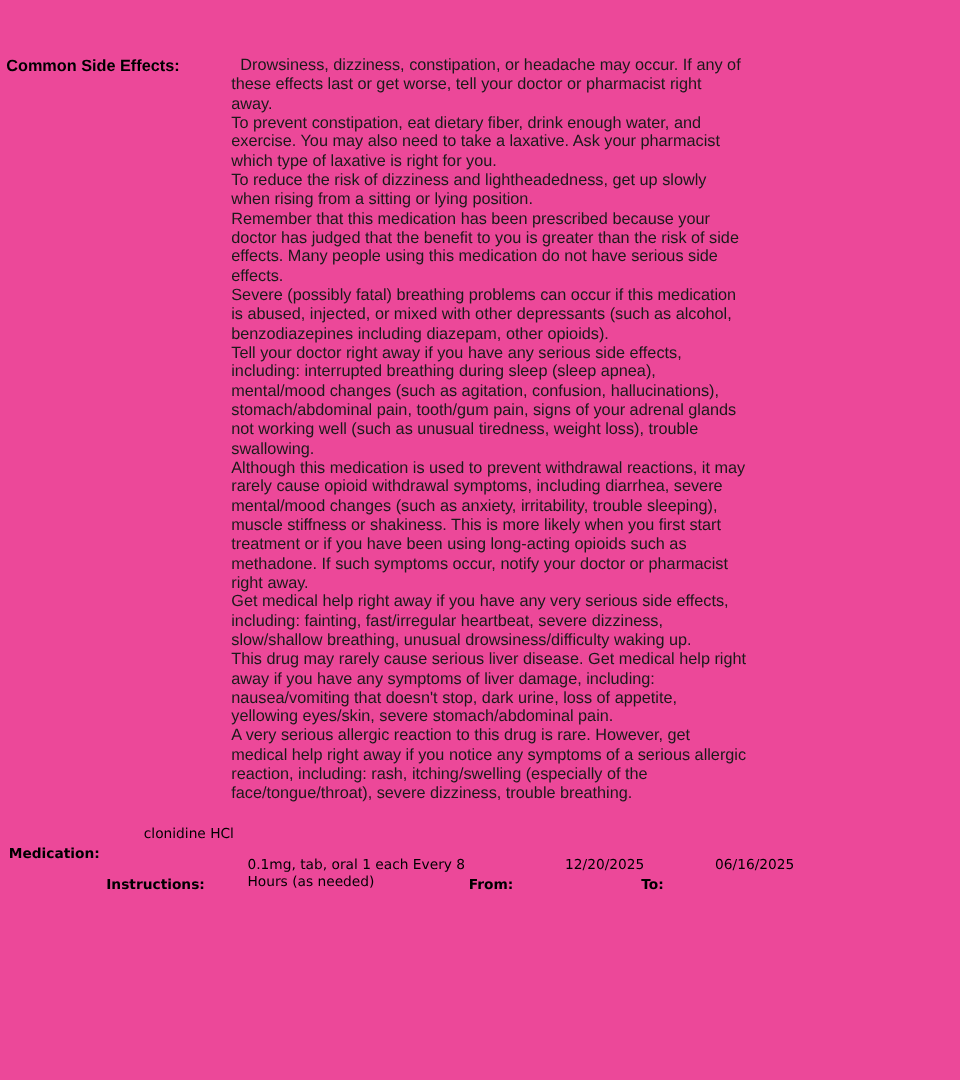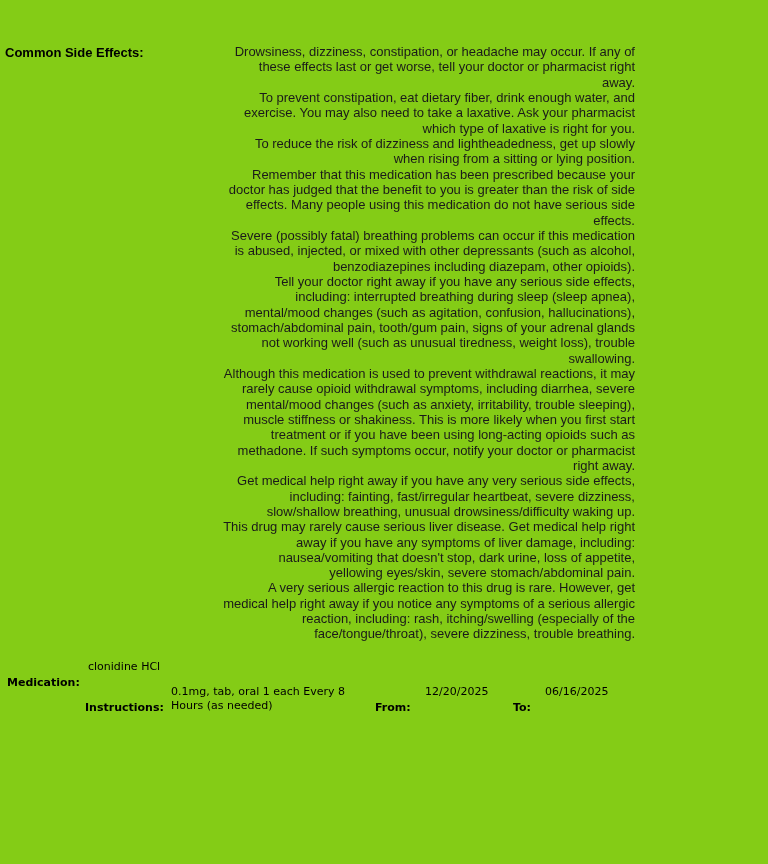--- a/index.html
+++ b/index.html
@@ -11,21 +11,21 @@
     height: 864px;
     background: #ffffff;
     position: relative;
     overflow: hidden;
   }
   .page {
     position: absolute;
     left: 0; top: 0;
     width: 768px;
     height: 864px;
-    background: #84cc16;
+    background: #ec4899;
   }
   
   .se-label {
     position: absolute;
     left: 5px;
     top: 45px;
     font-family: "Liberation Sans", sans-serif;
     font-size: 13px;
     font-weight: bold;
     color: #000000;
@@ -36,40 +36,40 @@
     left: 185px;
     top: 44px;
     width: 450px;
     font-family: "Liberation Sans", sans-serif;
     font-size: 13px;
     line-height: 15.33px;
     color: #1a1a1a;
   }
   .se-para {
     white-space: pre;
-    text-align: right;
   }
   
   .bottom-label {
     position: absolute;
     font-family: "DejaVu Sans", sans-serif;
     font-size: 11px;
     font-weight: bold;
     color: #000000;
     white-space: nowrap;
     margin-top: 16px;
   }
   .bottom-value {
     position: absolute;
     font-family: "DejaVu Sans", sans-serif;
     font-size: 11px;
     font-weight: normal;
     color: #000000;
     line-height: 14px;
     white-space: pre;
+    margin-left: 27px;
   }
   .medication-label { left: 7px;  top: 660px; }
   .medication-value { left: 88px; top: 660px; }
   .instructions-label { left: 85px;  top: 685px; }
   .instructions-value { left: 171px; top: 685px; }
   .from-label { left: 375px; top: 685px; }
   .from-value { left: 425px; top: 685px; }
   .to-label   { left: 513px; top: 685px; }
   .to-value   { left: 545px; top: 685px; }
 </style>

